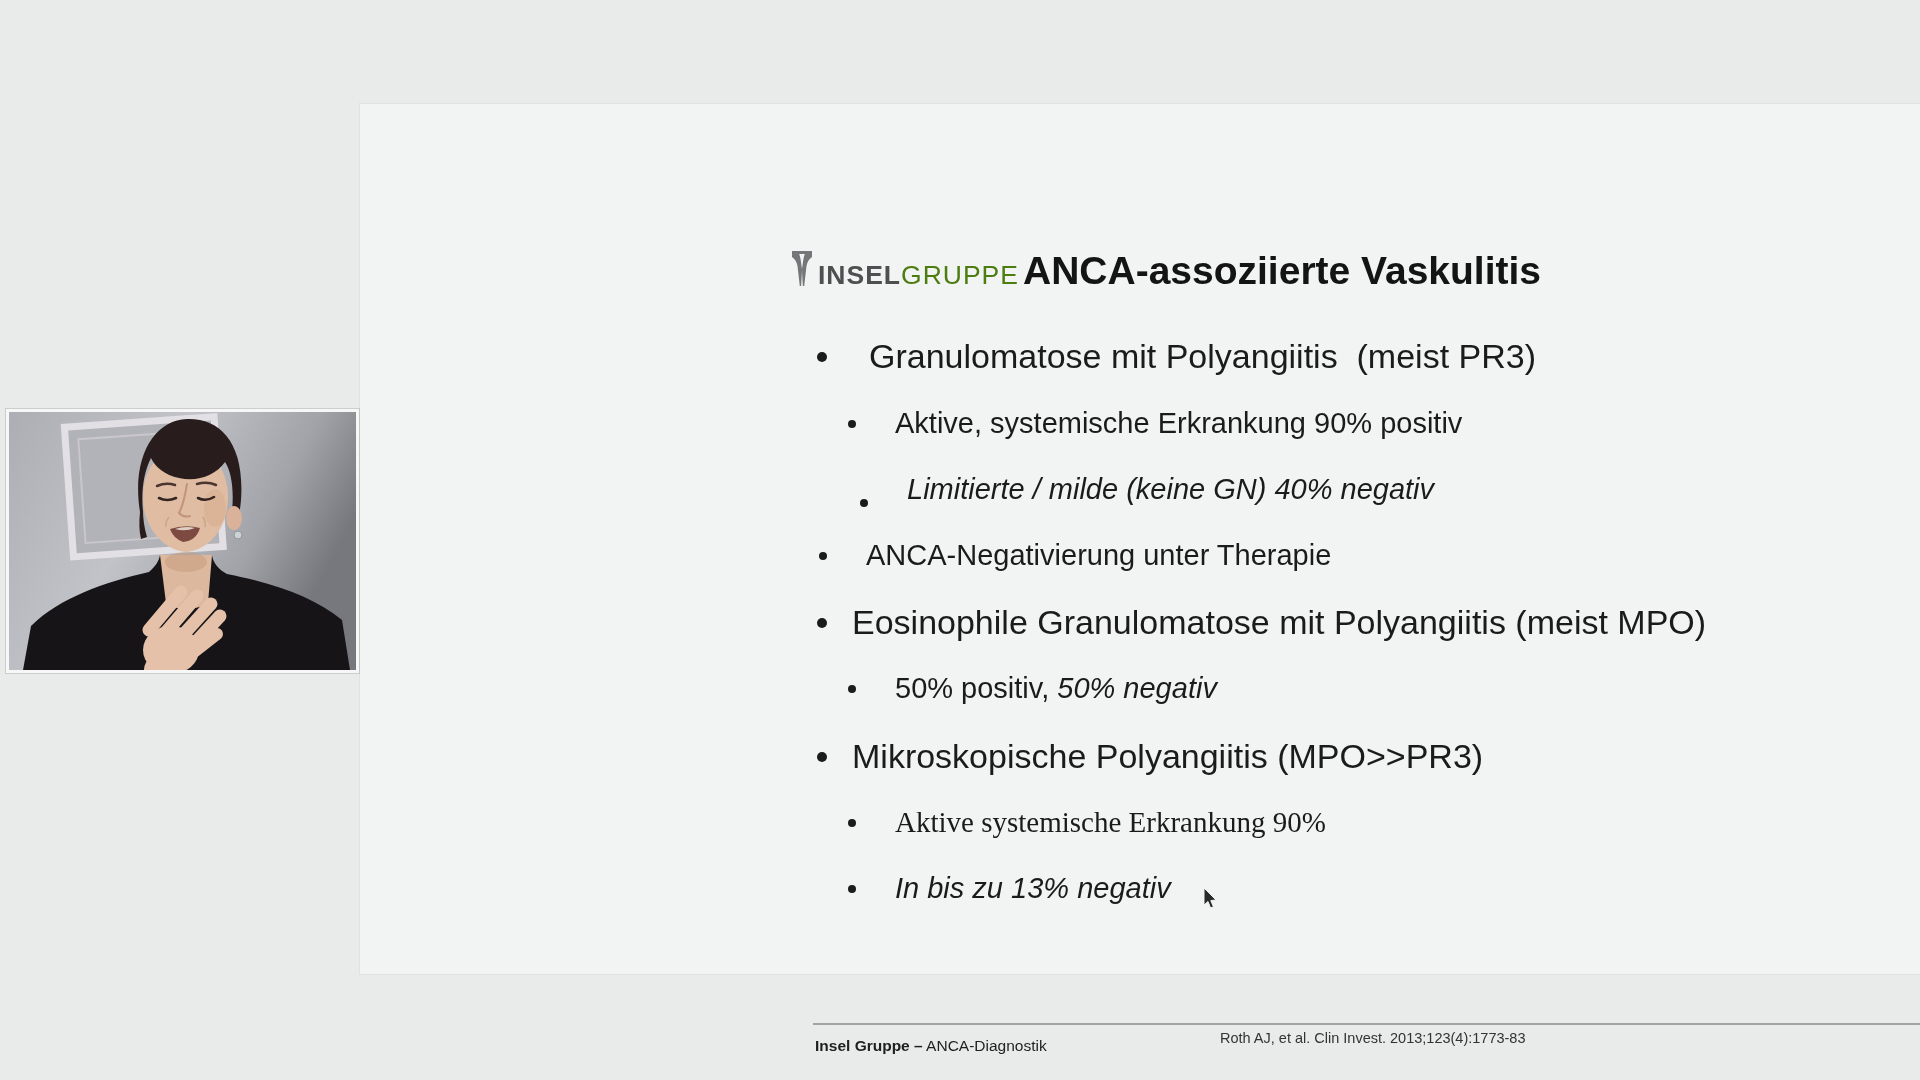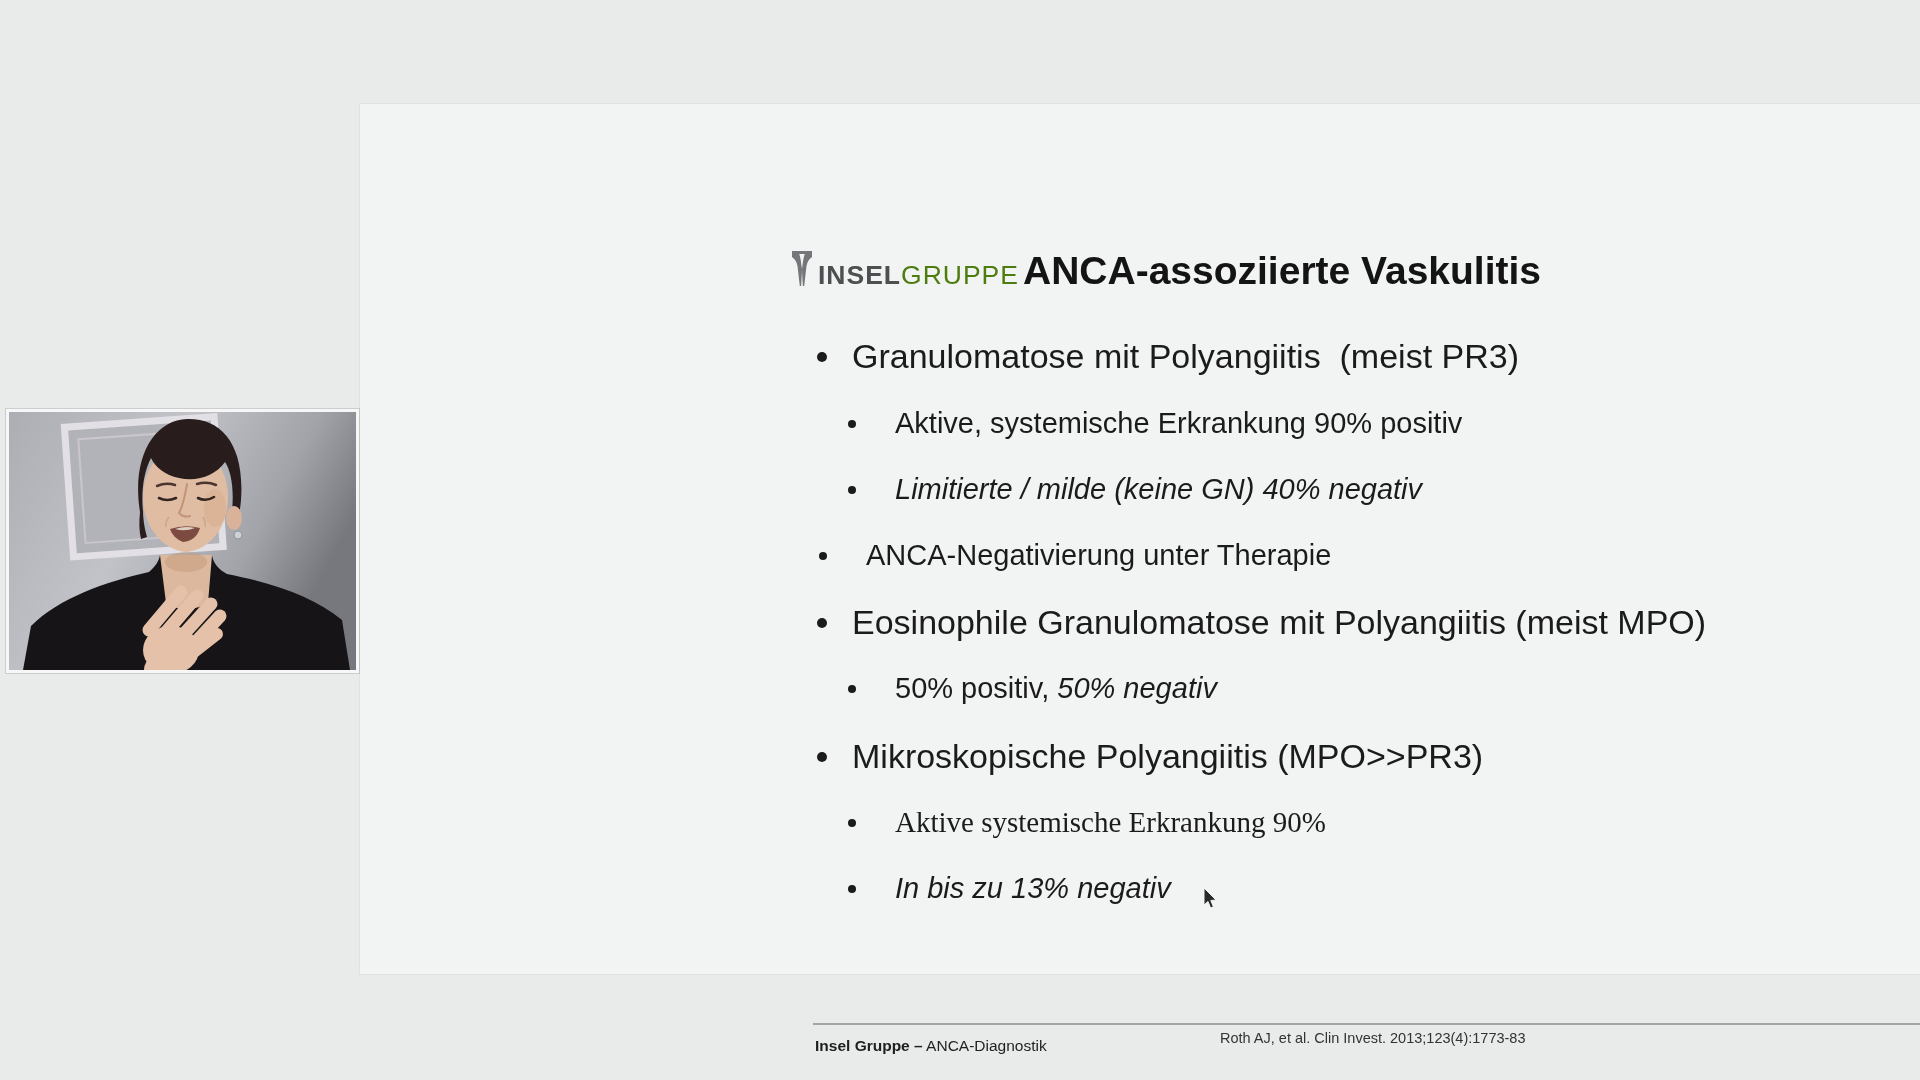--- a/index.html
+++ b/index.html
@@ -70,27 +70,27 @@
 
     <div class="brand">
       <span class="b1">INSEL</span><span class="b2">GRUPPE</span>
     </div>
 
     <h1 class="slide-title">ANCA-assoziierte Vaskulitis</h1>
 
     <div id="bullets">
         <div class="bullet-row" style="left: 457px; top: 232px; height: 41px;">
           <span class="bullet-dot" style="height: 10px; width: 10px;"></span>
-          <span class="bullet-text" style="font-size: 34px; margin-left: 25px;"><span>Granulomatose mit Polyangiitis  (meist PR3)</span></span>
+          <span class="bullet-text" style="font-size: 34px; margin-left: 42px;"><span>Granulomatose mit Polyangiitis  (meist PR3)</span></span>
         </div>
         <div class="bullet-row" style="left: 488px; top: 302px; height: 35px;">
           <span class="bullet-dot" style="height: 8px; width: 8px;"></span>
           <span class="bullet-text" style="font-size: 29px; margin-left: 39px;"><span>Aktive, systemische Erkrankung 90% positiv</span></span>
         </div>
-        <div class="bullet-row" style="left: 488px; top: 368px; height: 35px;">
+        <div class="bullet-row" style="left: 500px; top: 368px; height: 35px; align-items: flex-end;">
           <span class="bullet-dot" style="height: 8px; width: 8px;"></span>
           <span class="bullet-text" style="font-size: 29px; margin-left: 39px;"><span class="it">Limitierte / milde (keine GN) 40% negativ</span></span>
         </div>
         <div class="bullet-row" style="left: 459px; top: 434px; height: 35px;">
           <span class="bullet-dot" style="height: 8px; width: 8px;"></span>
           <span class="bullet-text" style="font-size: 29px; margin-left: 39px;"><span>ANCA-Negativierung unter Therapie</span></span>
         </div>
         <div class="bullet-row" style="left: 457px; top: 498px; height: 41px;">
           <span class="bullet-dot" style="height: 10px; width: 10px;"></span>
           <span class="bullet-text" style="font-size: 34px; margin-left: 25px;"><span>Eosinophile Granulomatose mit Polyangiitis (meist MPO)</span></span>

